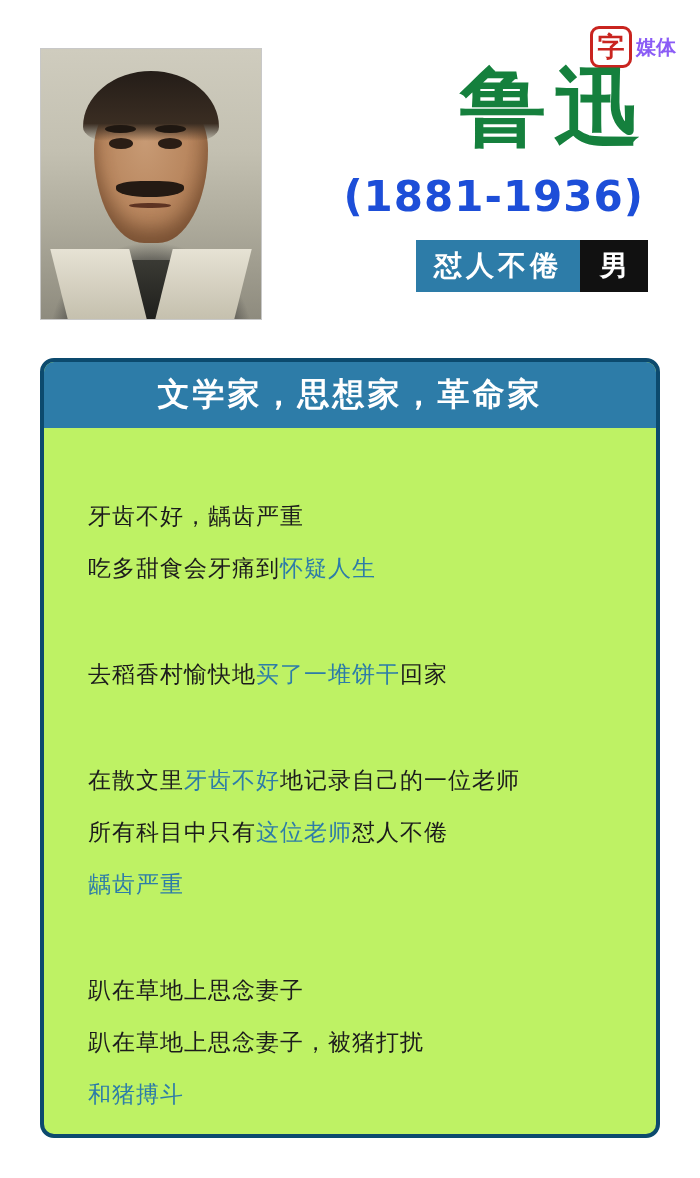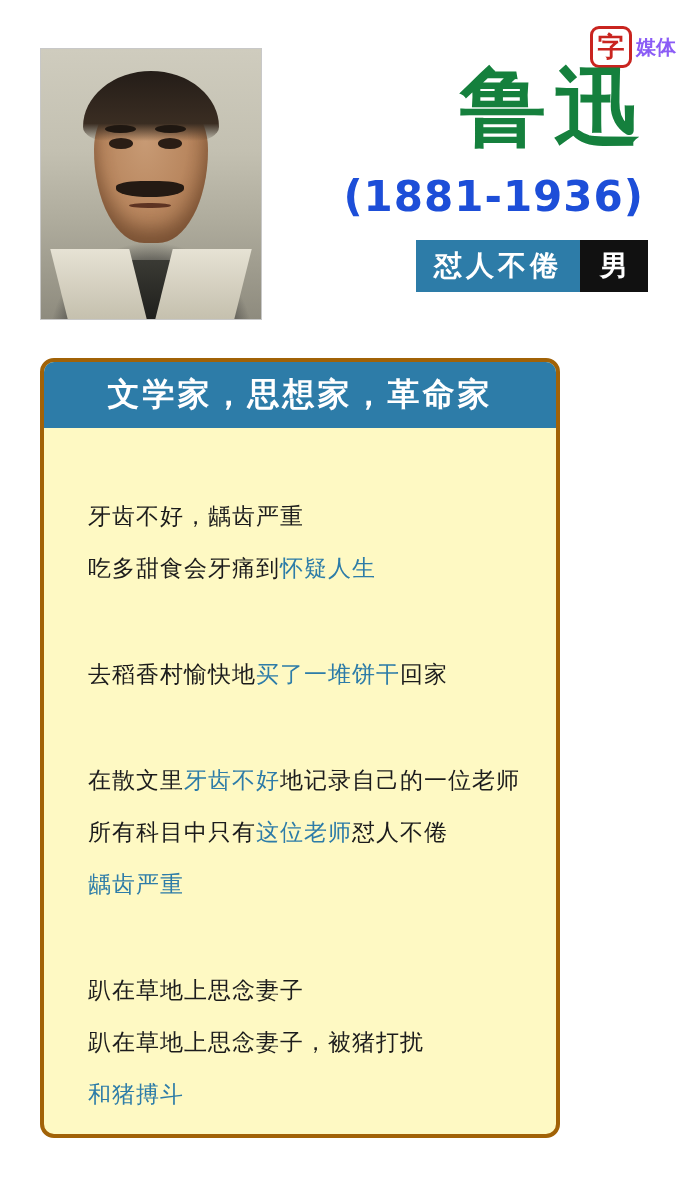--- a/index.html
+++ b/index.html
@@ -205,25 +205,25 @@
     color: #8b5cf6;
     font-size: 20px;
     font-weight: bold;
   }
 
   
   .card {
     position: absolute;
     left: 40px;
     top: 358px;
-    width: 520px;
+    width: 620px;
     height: 780px;
-    border: 4px solid #a16207;
+    border: 4px solid #0c4a6e;
     border-radius: 14px;
-    background: #fef9c3;
+    background: #bef264;
     overflow: hidden;
   }
   .card-head {
     height: 66px;
     background: #2d7ca8;
     color: #ffffff;
     font-size: 32px;
     font-weight: bold;
     letter-spacing: 3px;
     display: flex;

